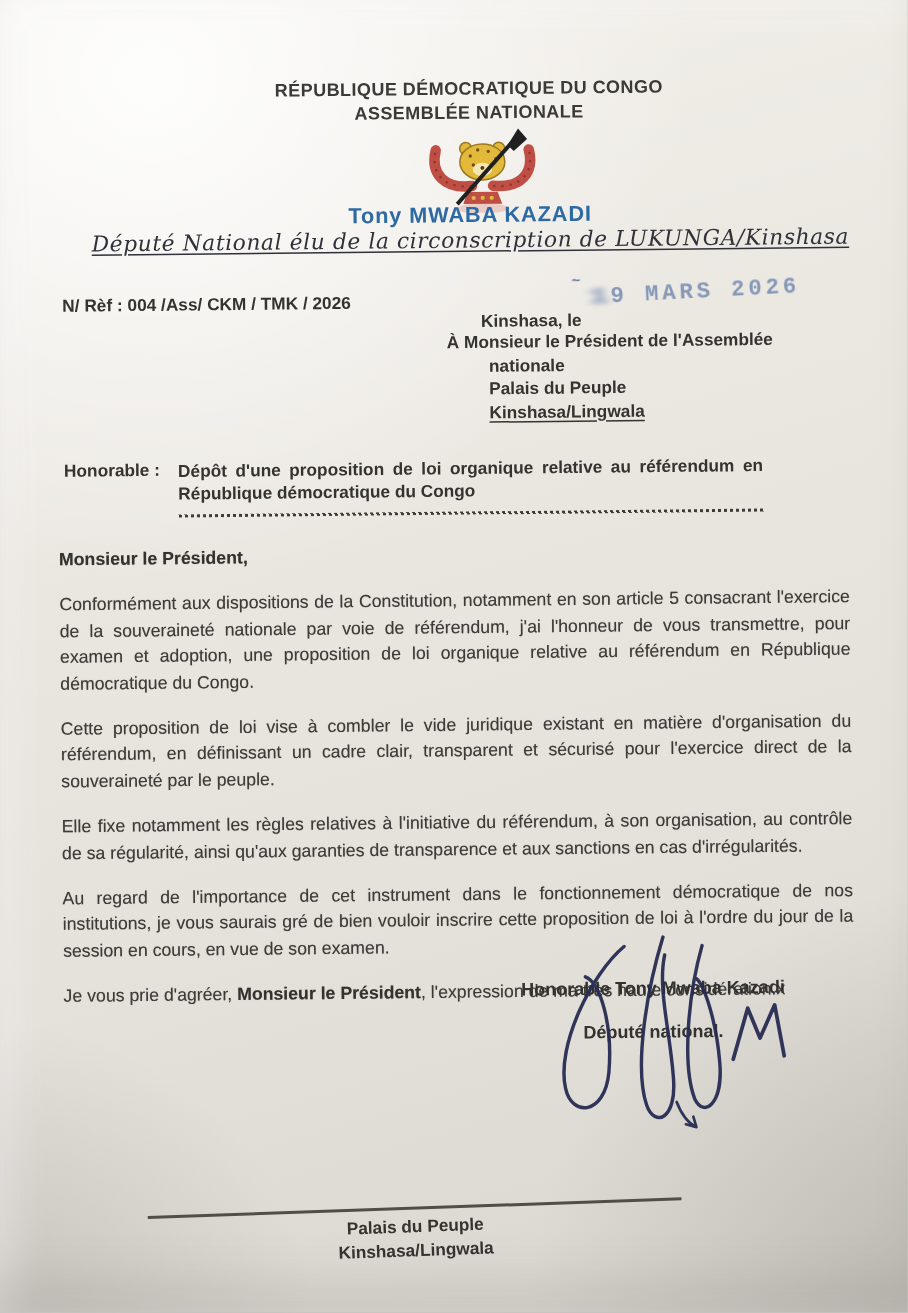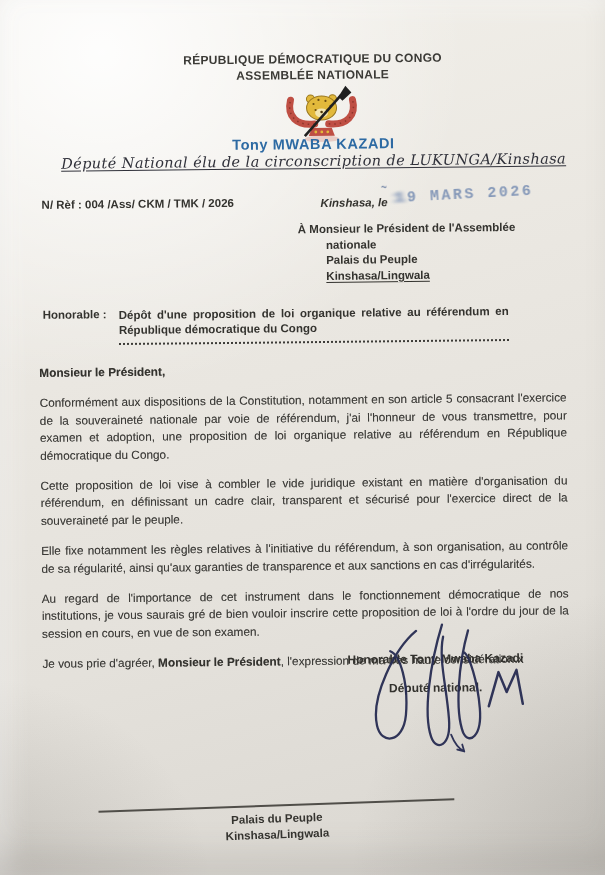--- a/index.html
+++ b/index.html
@@ -80,21 +80,21 @@
       <path d="M23 52 L60 11" stroke="#202020" stroke-width="2.6"></path>
       <path d="M57 13 L64 2 L70 9 L61 17 Z" fill="#202020"></path>
     </svg>
 
     <div class="ctr author-name" style="top:136px;">Tony MWABA KAZADI</div>
     <div class="ctr" style="top:152px;">
       <span class="author-title">Député National élu de la circonscription de LUKUNGA/Kinshasa</span>
     </div>
 
     <div class="abs small-bold" style="left:44px;top:196px;">N/ Rèf : 004 /Ass/ CKM / TMK / 2026</div>
-    <div class="abs small-bold" style="left:323px;top:197px;font-style:italic;">Kinshasa, le</div>
+    <div class="abs small-bold" style="left:323px;top:209px;">Kinshasa, le</div>
     <div class="abs stamp" style="left:398px;top:188px;">
       <span class="stamp-flick">~</span>
       <span class="smudge">1</span><span>9 MARS 2026</span>
     </div>
 
     <div class="abs recipient" style="left:300px;top:222px;">
       <div>À Monsieur le Président de l'Assemblée</div>
       <div class="ind">nationale</div>
       <div class="ind">Palais du Peuple</div>
       <div class="ind underlined">Kinshasa/Lingwala</div>

